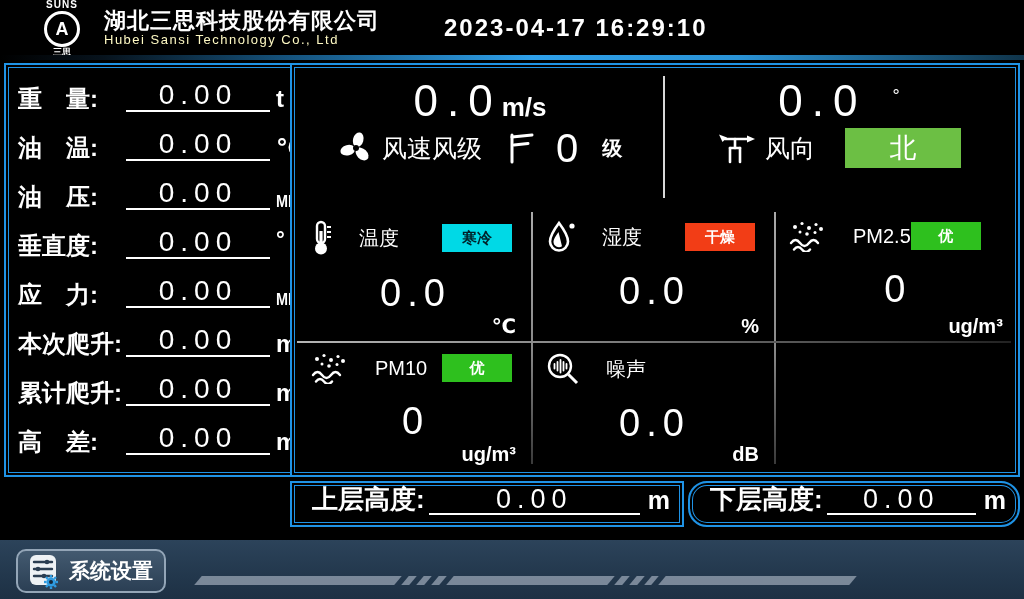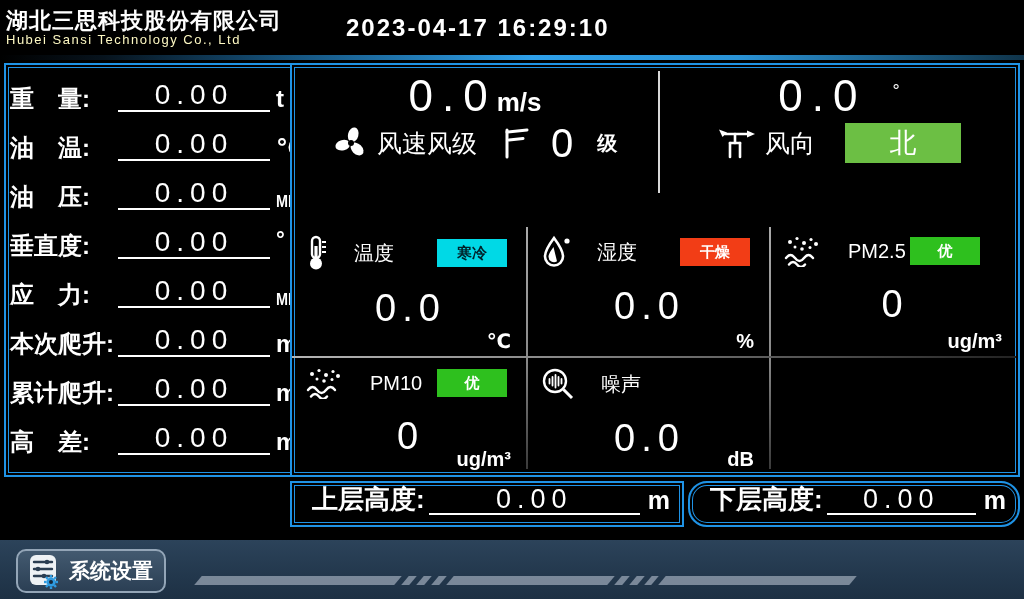--- a/index.html
+++ b/index.html
@@ -20,32 +20,32 @@
   .datetime{font-size:24px;font-weight:700;letter-spacing:2px;margin-left:64px;}
   .header-rule{position:absolute;left:0;top:55px;width:1024px;height:5px;
     background:linear-gradient(90deg,#000 0%,#07131d 10%,#15527c 28%,#2ea0ea 52%,#2a93d6 72%,#174f72 92%,#10344a 100%);}
 
   
   .panel{position:absolute;background:#000;border:2px solid #1f93e6;
          box-shadow:inset 0 0 0 2px #000, inset 0 0 0 3px #1f93e6;}
 
   
   .left-panel{left:4px;top:63px;width:318px;height:414px;display:flex;flex-direction:column;
-              justify-content:space-around;padding:8px 10px 10px 4px;box-sizing:border-box;}
+              justify-content:space-around;padding:8px 10px 10px 12px;box-sizing:border-box;}
   .lrow{display:flex;align-items:flex-end;}
   .lrow .lbl{width:106px;font-size:24px;font-weight:800;white-space:nowrap;}
   .lrow .val-wrap{flex:1;border-bottom:2px solid #fff;text-align:center;margin:0 6px 3px 2px;}
   .lrow .val{font-size:28px;letter-spacing:6px;line-height:1.05;}
   .lrow .unit{display:inline-block;width:34px;font-size:24px;font-weight:700;padding-bottom:2px;}
   .lrow .unit.mpa{font-size:16px;font-weight:800;transform:scaleX(.9);transform-origin:left;}
   .lrow .unit.deg{align-self:flex-start;font-size:22px;margin-top:0;}
 
   
-  .main-panel{left:290px;top:63px;width:730px;height:414px;box-sizing:border-box;
-              display:flex;flex-direction:column;gap:20px;}
+  .main-panel{left:290px;top:63px;width:730px;height:414px;box-sizing:border-box;padding:5px;
+              display:flex;flex-direction:column;}
   .wind-row{height:140px;display:flex;}
   .wind-left{width:366px;display:flex;flex-direction:column;align-items:center;padding-top:8px;box-sizing:border-box;}
   .wind-vdiv{width:2px;background:#d8d8d8;margin:6px 0 12px 0;}
   .wind-right{flex:1;display:flex;flex-direction:column;align-items:center;padding-top:8px;}
   .big-line{display:flex;align-items:baseline;}
   .big-num{font-size:44px;letter-spacing:9px;line-height:1.05;}
   .big-unit{font-size:26px;font-weight:800;}
   .deg-sign{font-size:18px;margin-left:26px;align-self:flex-start;margin-top:8px;}
   .sub-line{margin-top:4px;display:flex;align-items:center;}
   .wind-label{font-size:25px;margin-left:8px;}
@@ -103,20 +103,27 @@
   .stripes .sl{width:8px;background:#93a0b0;}
 
   .icon{flex:none;display:inline-flex;}
 </style>
 </head>
 <body>
 
 <div class="screen">
 
   <div class="header">
+    <div class="logo">
+      <div class="logo-top">SUNS</div>
+      <div class="logo-circle">
+        <span>A</span>
+      </div>
+      <div class="logo-bottom">三思</div>
+    </div>
     <div class="company">
       <div class="company-cn">湖北三思科技股份有限公司</div>
       <div class="company-en">Hubei Sansi Technology Co., Ltd</div>
     </div>
     <div class="datetime">2023-04-17 16:29:10</div>
   </div>
   <div class="header-rule"></div>
 
   <div class="panel left-panel">
     <div class="lrow">

